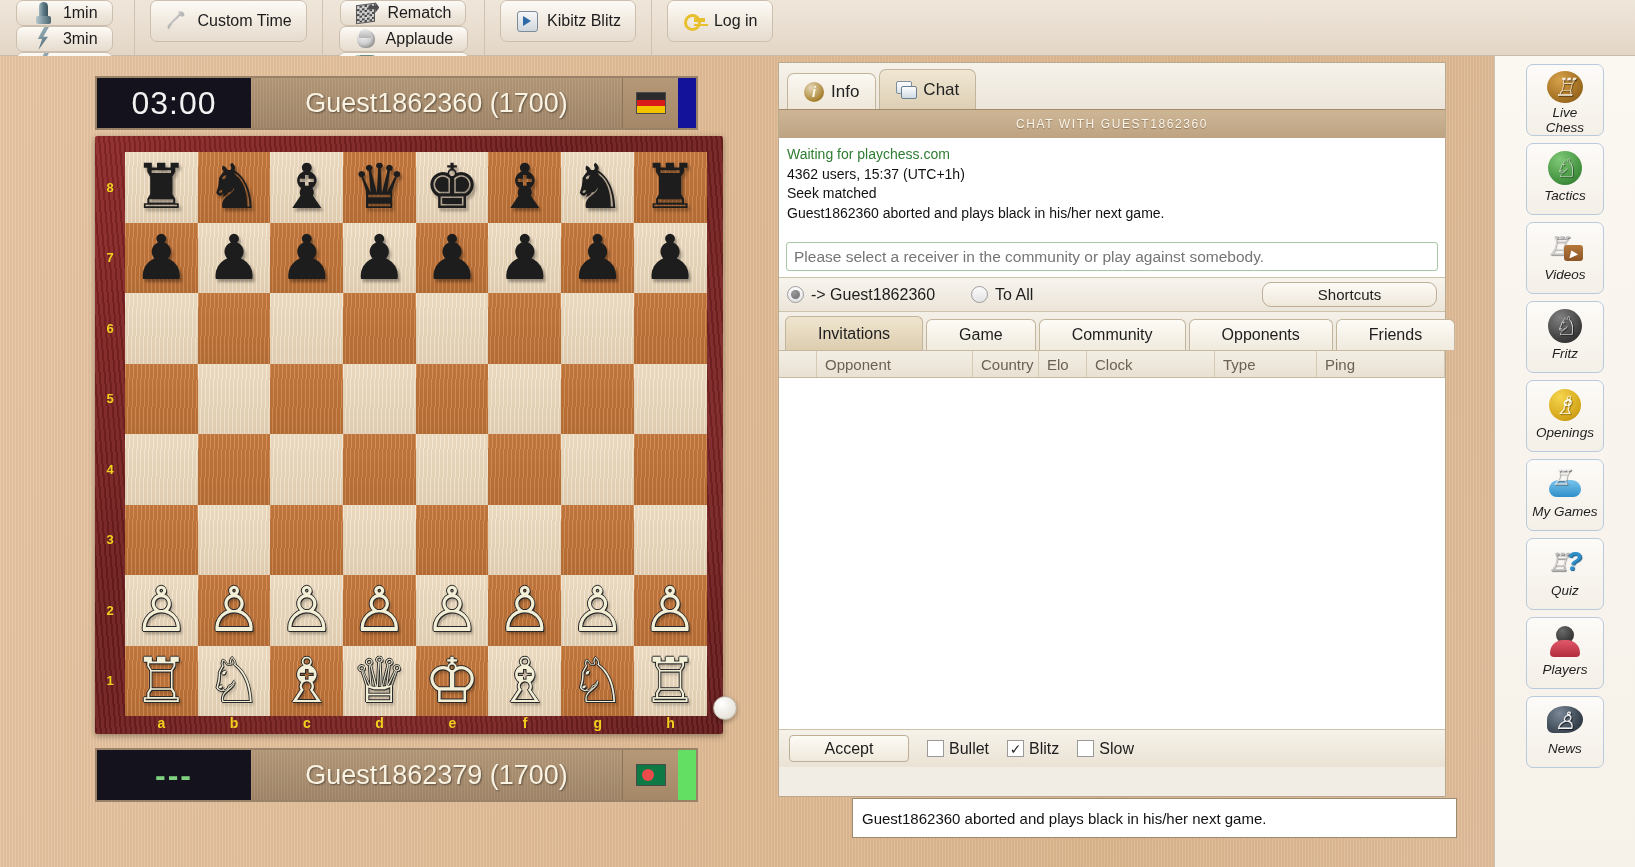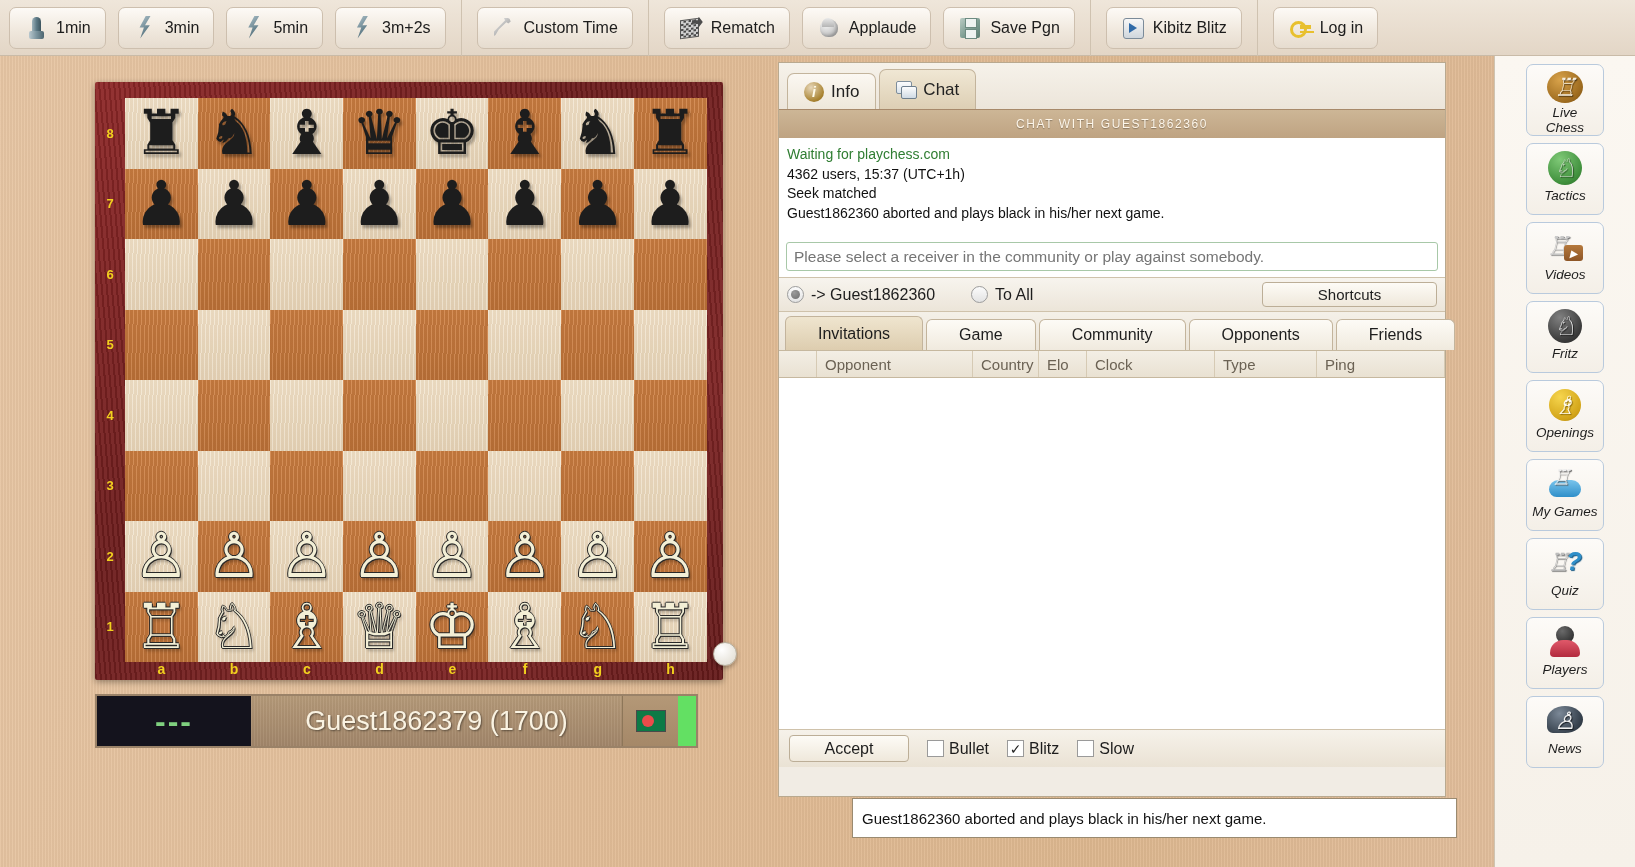--- a/index.html
+++ b/index.html
@@ -11,21 +11,21 @@
   }
   #app { position: relative; width: 1635px; height: 867px; }
 
   
   #toolbar {
     position: absolute; left: 0; top: 0; width: 1635px; height: 56px;
     background: linear-gradient(#efe6da, #e3d6c6);
     border-bottom: 1px solid #c9bba8;
     display: flex; align-items: center;
   }
-  .tb-group { display: flex; align-items: center; height: 100%; padding: 0 3px; }
+  .tb-group { display: flex; align-items: center; height: 100%; padding: 0 3px; flex-direction: column; }
   .tb-sep { width: 1px; height: 56px; background: #cfc2b0; margin: 0 6px; }
   .tb-btn {
     display: flex; align-items: center; gap: 8px;
     height: 42px; padding: 0 14px; margin: 0 6px;
     background: linear-gradient(#fdfaf6, #efe7dc 60%, #e6dccf);
     border: 1px solid #cdbfae; border-radius: 7px;
     font-size: 16px; color: #1c1c1c; cursor: pointer; white-space: nowrap;
   }
   .tb-ico { width: 24px; height: 24px; flex: 0 0 24px; position: relative; }
 
@@ -235,21 +235,21 @@
     height:35px; display:flex; align-items:center; gap:0;
     background:linear-gradient(#f7f4ee,#ece5d9); border-top:1px solid #cfc2ab;
     border-bottom:1px solid #cfc2ab; padding:0 8px;
   }
   .radio { width:17px; height:17px; border-radius:50%; border:1px solid #9c9c9c;
            background:linear-gradient(#fbfbfb,#e3e3e3); position:relative; flex:0 0 17px; }
   .radio.on::after { content:""; position:absolute; inset:3px; border-radius:50%;
                      background:radial-gradient(circle at 35% 30%,#9a9a9a,#6d6d6d); }
   .rl { font-size:16px; color:#1d1d1d; margin-left:7px; }
   #shortcuts-btn {
-    margin-left:auto; width:175px; height:25px; border:1px solid #bcae97; border-radius:4px;
+    margin-left:auto; width:175px; height:25px; border:1px solid #bcae97; border-radius:9px;
     background:linear-gradient(#fdfbf6,#efe8db); font-size:15px; color:#1d1d1d; cursor:pointer;
     font-family:"Liberation Sans", sans-serif;
   }
 
   #list-tabrow { height:38px; display:flex; align-items:flex-end; padding-left:6px;
                  background:linear-gradient(#f4f0e8,#ebe4d7); }
   .ltab {
     height:31px; padding:0 32px; display:flex; align-items:center;
     border:1px solid #c3b49c; border-bottom:none; border-radius:6px 6px 0 0;
     background:linear-gradient(#fdfbf6,#f0eade); font-size:16px; color:#1d1d1d;
@@ -411,20 +411,28 @@
         <span class="tb-ico ico-key"></span>
         <span>Log in</span>
       </div>
     </div>
   </div>
 
   <div id="desk"></div>
 
   <div id="board-area">
 
+    <div class="plate">
+      <div class="clock active">03:00</div>
+      <div class="pname">Guest1862360 (1700)</div>
+      <div class="flagcell">
+        <span class="flag flag-de"></span>
+      </div>
+      <div class="sidebar-strip" style="background:#12129a"></div>
+    </div>
 
     <div id="board-frame">
       <div class="rank-labels">
         <span>8</span>
         <span>7</span>
         <span>6</span>
         <span>5</span>
         <span>4</span>
         <span>3</span>
         <span>2</span>

